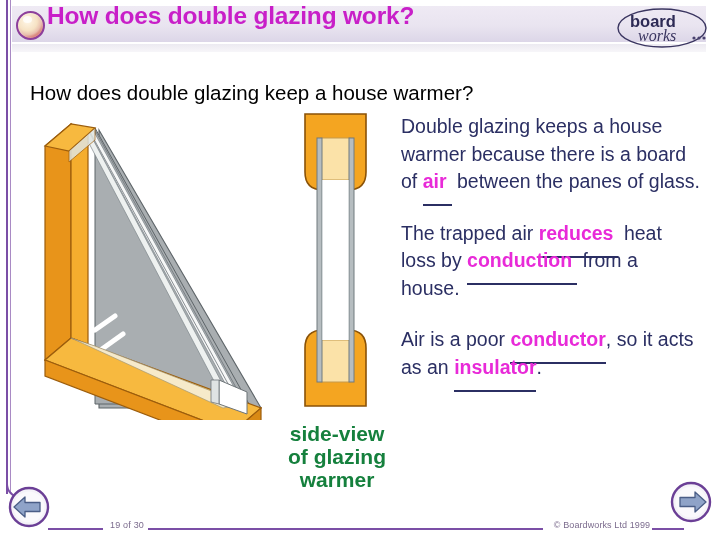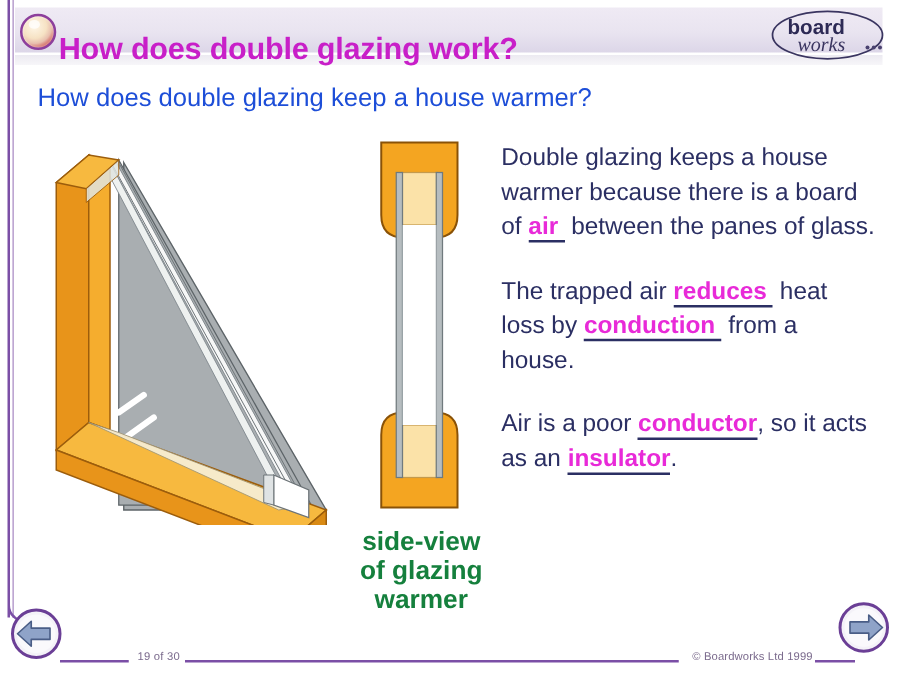--- a/index.html
+++ b/index.html
@@ -42,47 +42,47 @@
     border-radius:50%;
     background:radial-gradient(circle at 38% 32%, #fff7e8 0%, #f6e2c4 42%, #e8bfae 60%, #cf5a57 78%, #b03a48 100%);
     border:2px solid #8d3f9c;
     box-shadow:inset 0 0 2px rgba(255,255,255,.8);
   }
   .title-icon:after{
     content:"";position:absolute;left:5px;top:3px;width:9px;height:7px;
     border-radius:50%;background:rgba(255,255,255,.75);
   }
   .slide-title{
-    position:absolute;left:47px;top:24px;width:540px;height:32px;
+    position:absolute;left:47px;top:0;width:540px;height:32px;
     font-size:24.5px;font-weight:bold;color:#c81fc8;
     letter-spacing:-.2px;line-height:32px;white-space:nowrap;
   }
 
   
   .logo{
     position:absolute;left:614px;top:4px;width:96px;height:46px;
   }
   .logo svg{display:block;}
 
   
   .subtitle{
-    position:absolute;left:30px;top:66px;width:430px;
-    font-size:20.5px;color:#1d4ed8;line-height:26px;white-space:nowrap;
+    position:absolute;left:30px;top:80px;width:430px;
+    font-size:20.5px;color:#000000;line-height:26px;white-space:nowrap;
   }
 
   
   .bodytext{
     position:absolute;left:401px;top:113px;width:300px;
     font-size:19.5px;color:#2b2f63;line-height:27.5px;
   }
   .bodytext p{margin:0 0 24px 0;}
   .kw{
     color:#e82ad8;font-weight:bold;
     border-bottom:2px solid #2b2f63;
-    padding-bottom:0px;
+    padding-bottom:12px;
   }
   .kw.pad{padding-right:5px;}
 
   
   .caption{
     position:absolute;left:262px;top:422px;width:150px;
     text-align:center;font-size:21px;font-weight:bold;color:#15803d;
     line-height:23px;
   }
 

